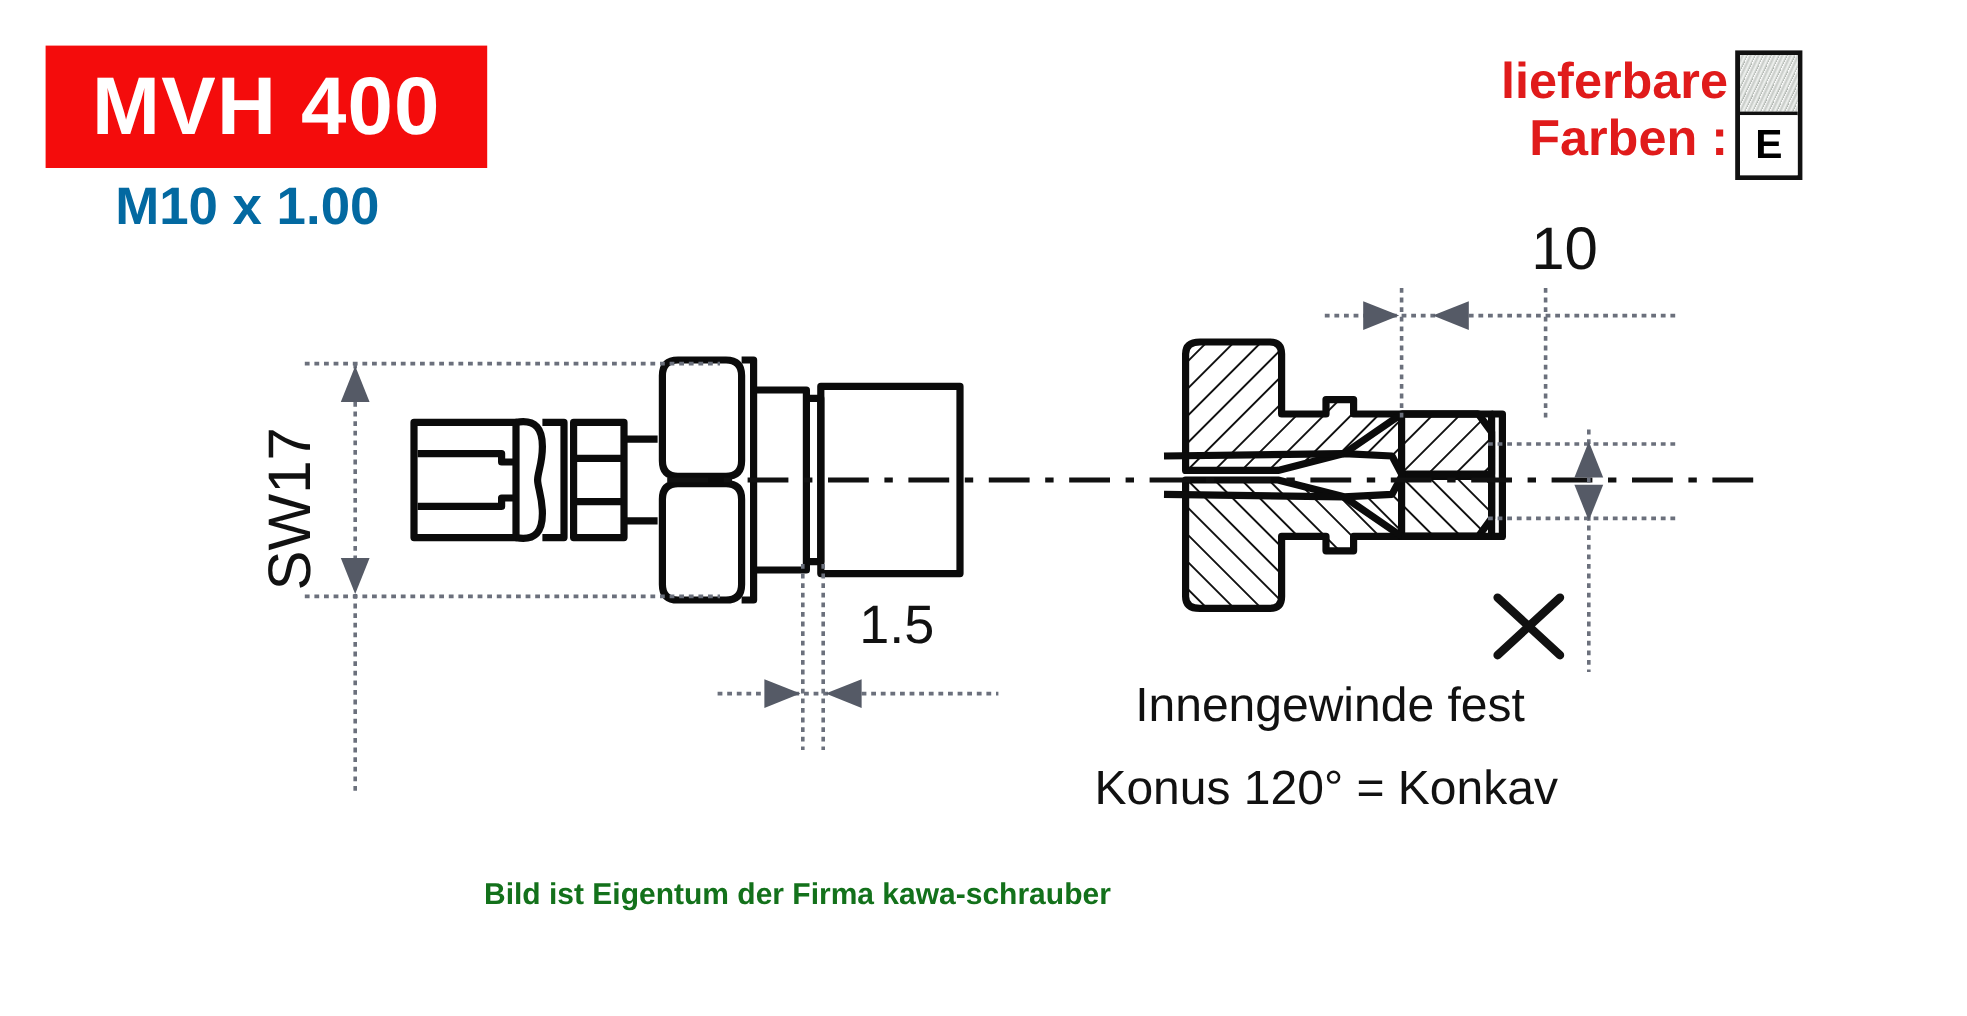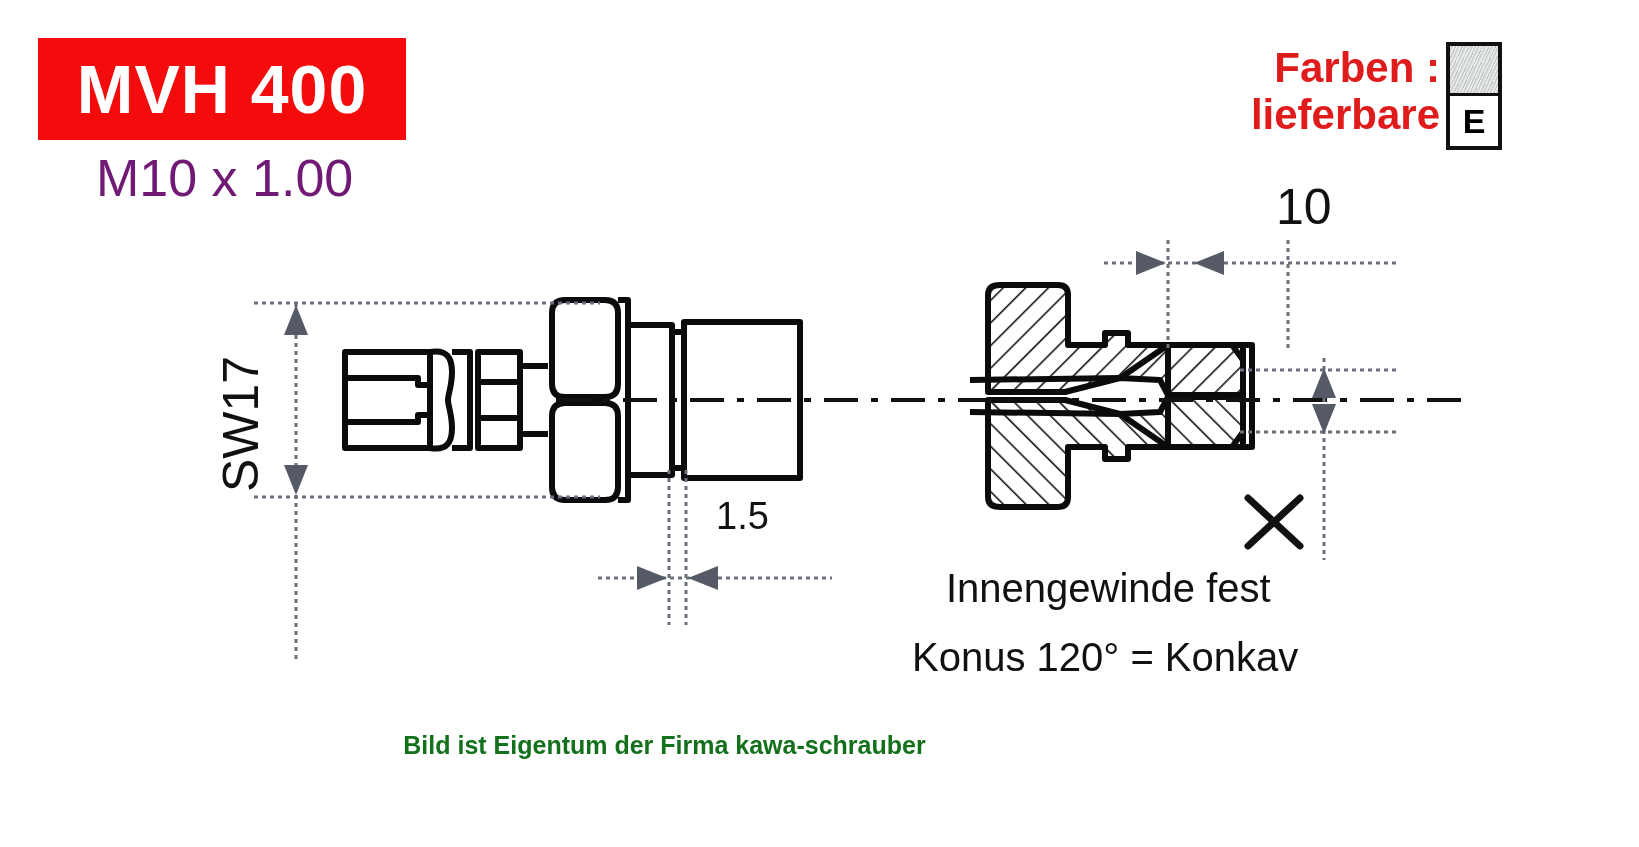--- a/index.html
+++ b/index.html
@@ -38,23 +38,23 @@
     font-size: 68px;
     letter-spacing: 1px;
     line-height: 1;
     white-space: nowrap;
   }
   #thread-spec {
     position: absolute;
     left: 96px;
     top: 148px;
     font-family: "Liberation Sans", sans-serif;
-    font-weight: normal;
-    font-size: 52px;
-    color: #701a75;
+    font-weight: bold;
+    font-size: 44px;
+    color: #0369a1;
     letter-spacing: 0px;
     white-space: nowrap;
   }
 
   
   #colors-legend {
     position: absolute;
     left: 1160px;
     top: 44px;
     width: 280px;
@@ -128,21 +128,21 @@
     color: #111111;
     white-space: nowrap;
   }
   #dim-sw-label {
     left: 212px;
     top: 492px;
     font-size: 50px;
     transform: rotate(-90deg);
     transform-origin: left top;
   }
-  #dim-15-label  { left: 716px; top: 495px; font-size: 38px; }
+  #dim-15-label  { left: 716px; top: 495px; font-size: 45px; }
   #dim-10-label  { left: 1240px; top: 178px; font-size: 50px; margin-left: 36px; }
   #note-thread   { left: 946px; top: 566px; font-size: 40px; }
   #note-cone     { left: 912px; top: 635px; font-size: 40px; }
 
   
   #footer {
     position: absolute;
     left: 0;
     top: 730px;
     width: 1329px;
@@ -275,22 +275,22 @@
       <line x1="1300" y1="498" x2="1248" y2="546"></line>
     </g>
   </svg>
 
   <div id="title-badge">
     <span id="title-badge-label">MVH 400</span>
   </div>
   <div id="thread-spec">M10 x 1.00</div>
 
   <div id="colors-legend">
+    <div>lieferbare</div>
     <div>Farben :</div>
-    <div>lieferbare</div>
   </div>
 
   <div id="color-swatch-box">
     <div id="swatch-chrome"></div>
     <div id="swatch-code-cell">
       <span id="swatch-code-label">E</span>
     </div>
   </div>
 
   <div class="draw-text" id="dim-sw-label">SW17</div>

